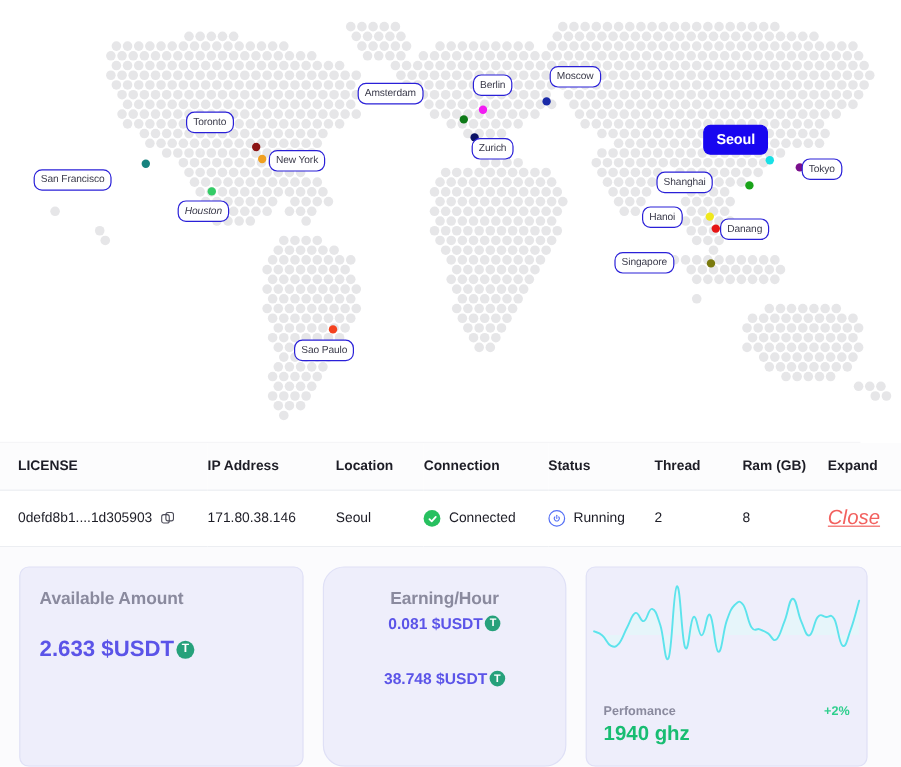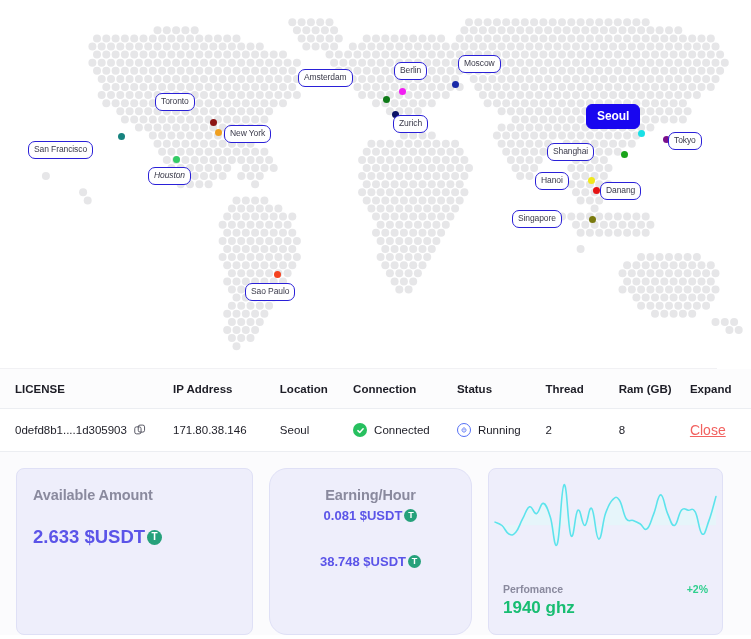--- a/index.html
+++ b/index.html
@@ -87,22 +87,23 @@
   }
   .dot-connected svg { display: block; }
   .dot-running {
     width: 14px; height: 14px; border-radius: 50%;
     border: 1.2px solid #5570f5; flex: none;
     display: flex; align-items: center; justify-content: center;
   }
   .link-close {
     color: #f2615f;
     text-decoration: underline;
-    font-size: 14px;
+    font-size: 17px;
     cursor: pointer;
+    font-style: italic;
   }
 
   
   .cards {
     display: flex;
     gap: 16px;
     padding: 16px 28px 0 16px;
     background: #fbfbfd;
     height: 183px;
   }

